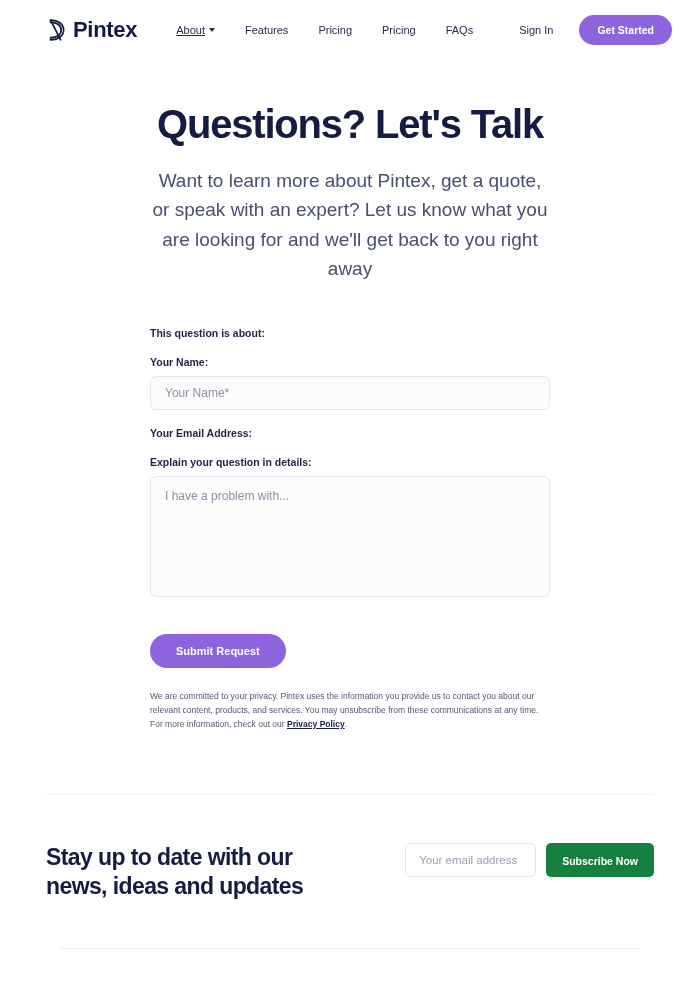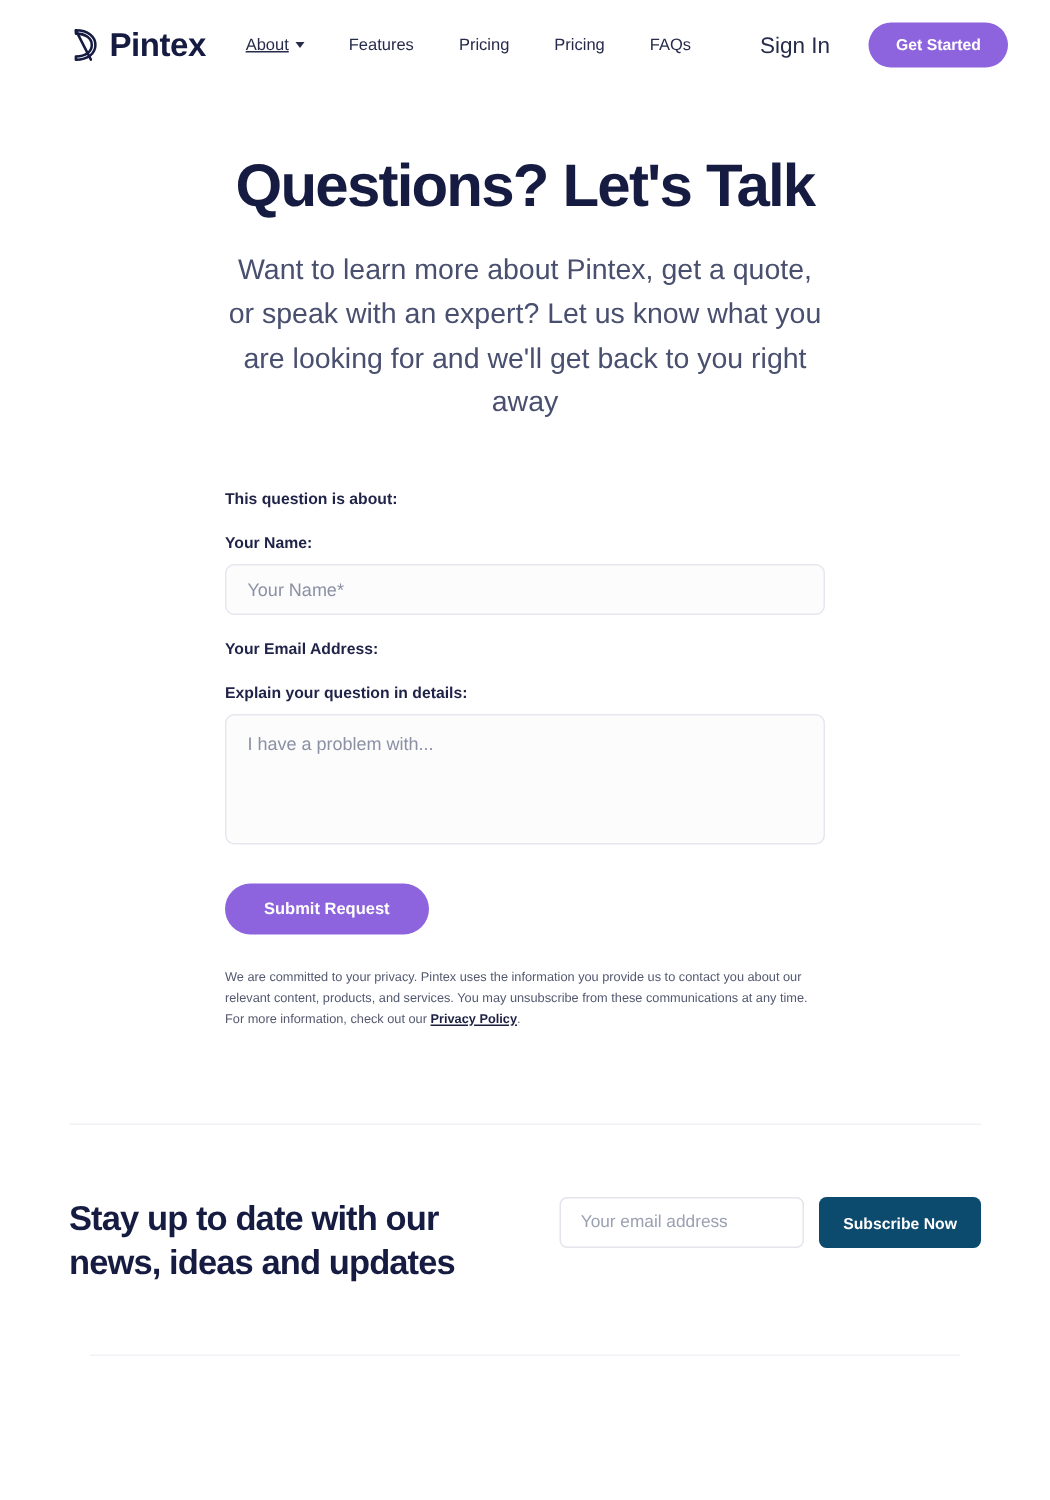--- a/index.html
+++ b/index.html
@@ -57,21 +57,21 @@
   }
   .nav-link:first-child { margin-left: 0; text-decoration: underline; }
   .caret {
     width: 0; height: 0;
     border-left: 3px solid transparent;
     border-right: 3px solid transparent;
     border-top: 4px solid #262b4a;
     display: inline-block;
   }
   .nav-signin {
-    font-size: 15px;
+    font-size: 11px;
     color: #262b4a;
     text-decoration: none;
     margin-left: 46px;
     cursor: pointer;
     white-space: nowrap;
   }
   .btn-started {
     margin-left: 26px;
     background: #8d64de;
     color: #ffffff;
@@ -136,37 +136,37 @@
   .chev {
     position: absolute;
     right: 13px;
     top: 50%;
     margin-top: -3px;
     width: 8px; height: 5px;
     pointer-events: none;
   }
 
   textarea.control {
-    height: 87px;
+    height: 121px;
     padding: 11px 14px;
     resize: none;
     line-height: 1.4;
   }
 
   .btn-submit {
     background: #8d64de;
     color: #fff;
     font-size: 11px;
     font-weight: bold;
     border: none;
     border-radius: 999px;
     padding: 11px 26px;
     cursor: pointer;
     font-family: inherit;
-    margin-top: 4px;
+    margin-top: 16px;
   }
 
   .disclaimer {
     margin-top: 21px;
     font-size: 8.5px;
     line-height: 1.65;
     color: #53586f;
   }
   .disclaimer a {
     color: #1b1f40;
@@ -195,34 +195,34 @@
     letter-spacing: -0.6px;
     color: #161b41;
     max-width: 290px;
   }
   .news-form {
     margin-left: auto;
     display: flex;
     gap: 10px;
   }
   .news-input {
-    width: 163px;
+    width: 131px;
     height: 34px;
     border: 1px solid #e4e5ec;
     border-radius: 5px;
     padding: 0 13px;
     font-size: 11.5px;
     font-family: inherit;
     color: #6f7489;
     background: #fff;
     outline: none;
   }
   .news-input::placeholder { color: #9ba0b2; }
   .btn-subscribe {
-    background: #0c4a6e;
+    background: #15803d;
     color: #fff;
     font-size: 10.5px;
     font-weight: bold;
     border: none;
     border-radius: 5px;
     padding: 12px 16px;
     height: 34px;
     cursor: pointer;
     font-family: inherit;
     white-space: nowrap;

